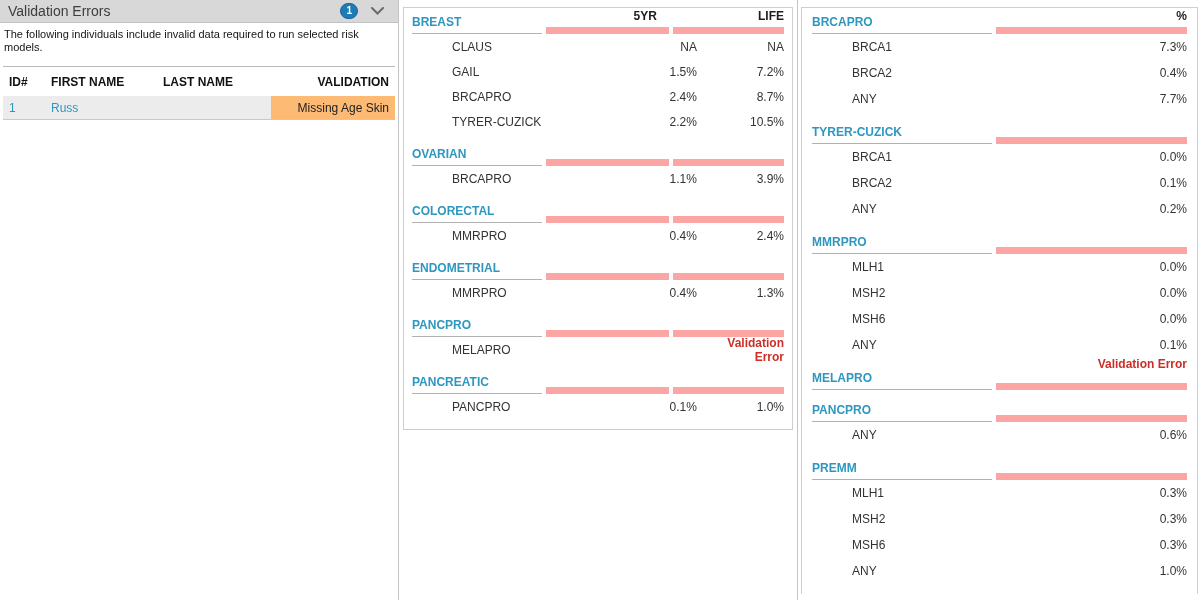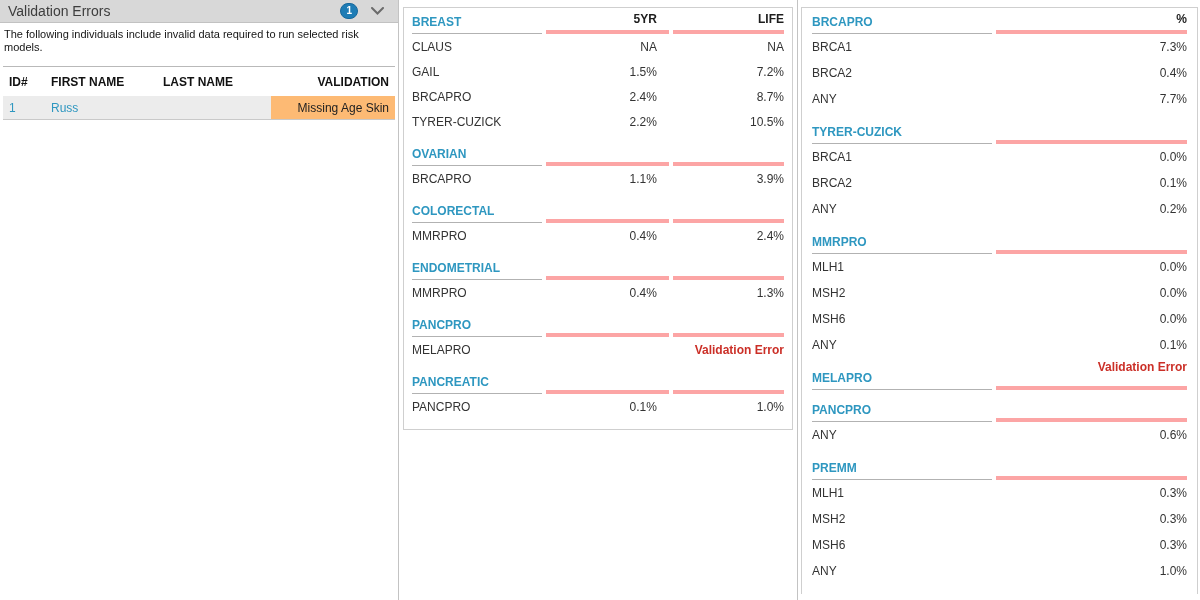--- a/index.html
+++ b/index.html
@@ -36,31 +36,31 @@
   .card { margin:7px 4px 0 4px; background:#fff; border:1px solid #cfcfcf;
           padding:3px 8px 10px 8px; }
   .rightp .card { margin:7px 2px 0 3px; border-bottom:none; min-height:575px;
                   padding:3px 10px 10px 10px; }
 
   .section { margin-top:11px; }
   .section:first-child { margin-top:2px; }
   .sec-header { display:flex; align-items:flex-end; gap:4px; height:21px;
                 font-weight:bold; font-size:12px; }
   .sec-name { color:var(--accent,#2e97c0); padding-bottom:4px; border-bottom:1px solid #b2b2b2; }
-  .sec-col  { padding-bottom:4px; border-bottom:4px solid #fca5a5; color:#1d1d1d;
+  .sec-col  { padding-bottom:4px; border-bottom:7px solid #fca5a5; color:#1d1d1d;
               text-align:right; position:relative; }
   .trow { display:flex; gap:4px; align-items:center; font-size:12px; color:#333; }
   .cancer .trow { height:25px; }
   .mut .trow { height:26px; }
   .cancer .sec-name, .cancer .tlabel { flex:0 0 35%; }
   .cancer .c5  { flex:0 0 33%; text-align:right; padding-right:12px; }
   .cancer .clf { flex:1; text-align:right; }
   .mut .sec-name, .mut .tlabel { flex:0 0 48%; }
   .mut .cval { flex:1; text-align:right; }
-  .tlabel { white-space:nowrap; }
+  .tlabel { white-space:nowrap;margin-left:40px; }
   .error { color:var(--err,#cb2f27); font-weight:bold; }
   .raised { position:relative; top:-8px; }
 </style>
 </head>
 <body>
 
 <div class="app">
 
   <section class="panel">
     <div class="panel-header">

